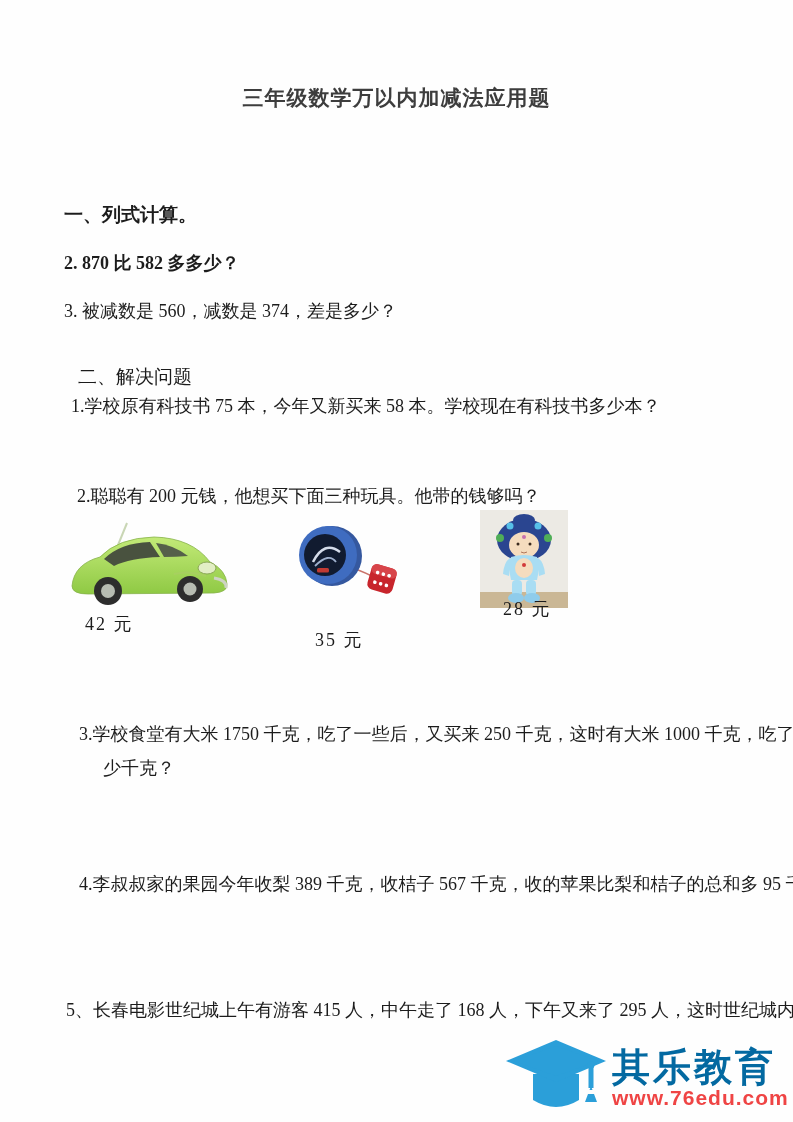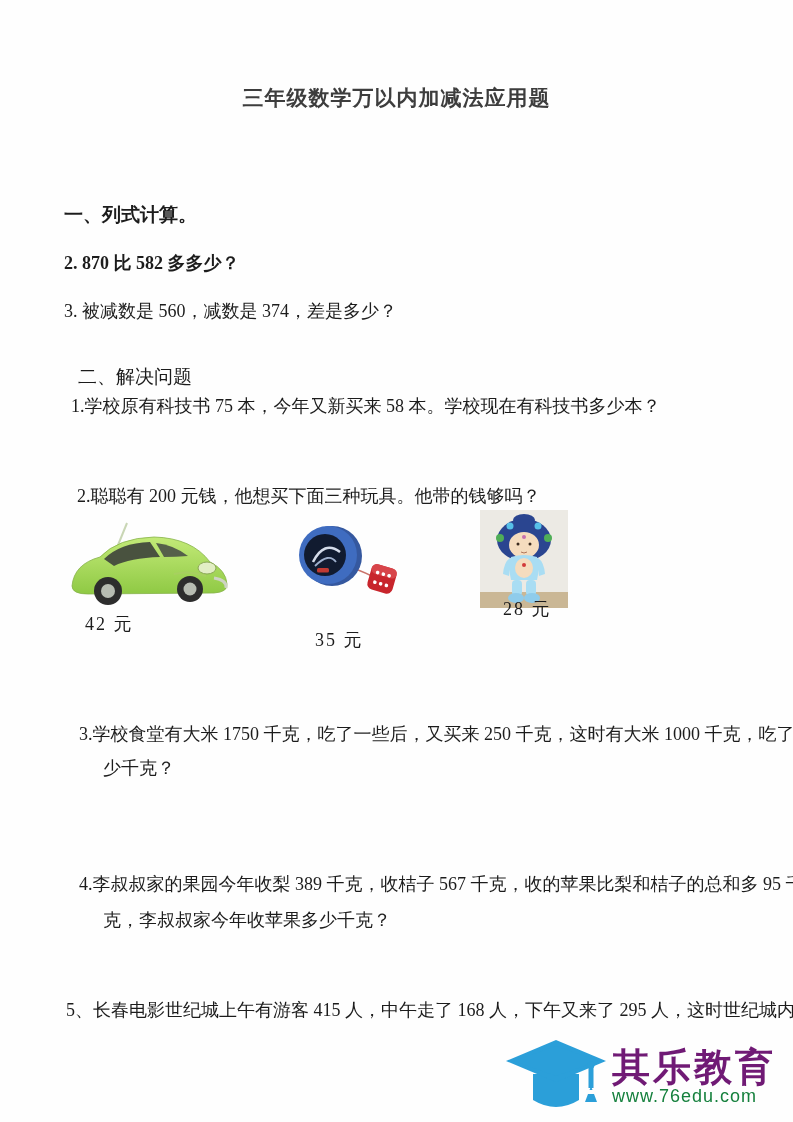--- a/index.html
+++ b/index.html
@@ -25,27 +25,27 @@
 
   .doll-photo { position:absolute; left:480px; top:510px; width:88px; height:98px; background:#eceae4; }
   .doll-floor { position:absolute; left:0; right:0; bottom:0; height:16px; background:#cab795; }
   .doll-photo svg { position:absolute; left:0; top:0; }
 
   .logo-cap { position:absolute; left:504px; top:1038px; }
   .logo-brand {
     position:absolute; left:612px; top:1042px;
     font-family:"Liberation Sans","DejaVu Sans",sans-serif;
     font-weight:700; font-size:38px; letter-spacing:3px;
-    color:#701a75; white-space:nowrap;
+    color:#0369a1; white-space:nowrap;
   }
   .logo-url {
     position:absolute; left:612px; top:1086px;
     font-family:"Liberation Sans","DejaVu Sans",sans-serif;
-    font-weight:400; font-size:18px; letter-spacing:1px;
-    color:#15803d; white-space:nowrap;
+    font-weight:700; font-size:21px; letter-spacing:1px;
+    color:#ef4444; white-space:nowrap;
   }
 </style>
 </head>
 <body>
 
 <div class="page">
 
   <div class="title">三年级数学万以内加减法应用题</div>
 
   <div class="sec-head bold" style="left:64px; top:160px;margin-top:42px;">一、列式计算。</div>
@@ -128,21 +128,20 @@
   </div>
 
   <div class="price" style="left:85px; top:612px;">42 元</div>
   <div class="price" style="left:315px; top:612px;margin-top:16px;">35 元</div>
   <div class="price" style="left:503px; top:597px;">28 元</div>
 
   <div class="q" style="left:79px; top:724px;">3.学校食堂有大米 1750 千克，吃了一些后，又买来 250 千克，这时有大米 1000 千克，吃了多</div>
   <div class="q" style="left:103px; top:758px;">少千克？</div>
 
   <div class="q" style="left:79px; top:874px;">4.李叔叔家的果园今年收梨 389 千克，收桔子 567 千克，收的苹果比梨和桔子的总和多 95 千</div>
-  <div class="q" style="left:103px; top:910px;">克，李叔叔家今年收苹果多少千克？</div>
 
   <div class="q" style="left:66px; top:1000px;">5、长春电影世纪城上午有游客 415 人，中午走了 168 人，下午又来了 295 人，这时世纪城内有</div>
 
   <div class="logo-cap">
     <svg width="104" height="80" viewBox="0 0 104 80">
       <path d="M29 36 L75 36 L75 62 Q52 76 29 62 Z" fill="#2b9fd9"></path>
       <polygon points="52,2 102,23 52,44 2,23" fill="#2b9fd9"></polygon>
       <polygon points="52,8 94,23 52,38 10,23" fill="#2b9fd9" stroke="#2b9fd9"></polygon>
       <line x1="87" y1="28" x2="87" y2="50" stroke="#2b9fd9" stroke-width="5"></line>
       <circle cx="87" cy="27" r="3.5" fill="#2b9fd9"></circle>

